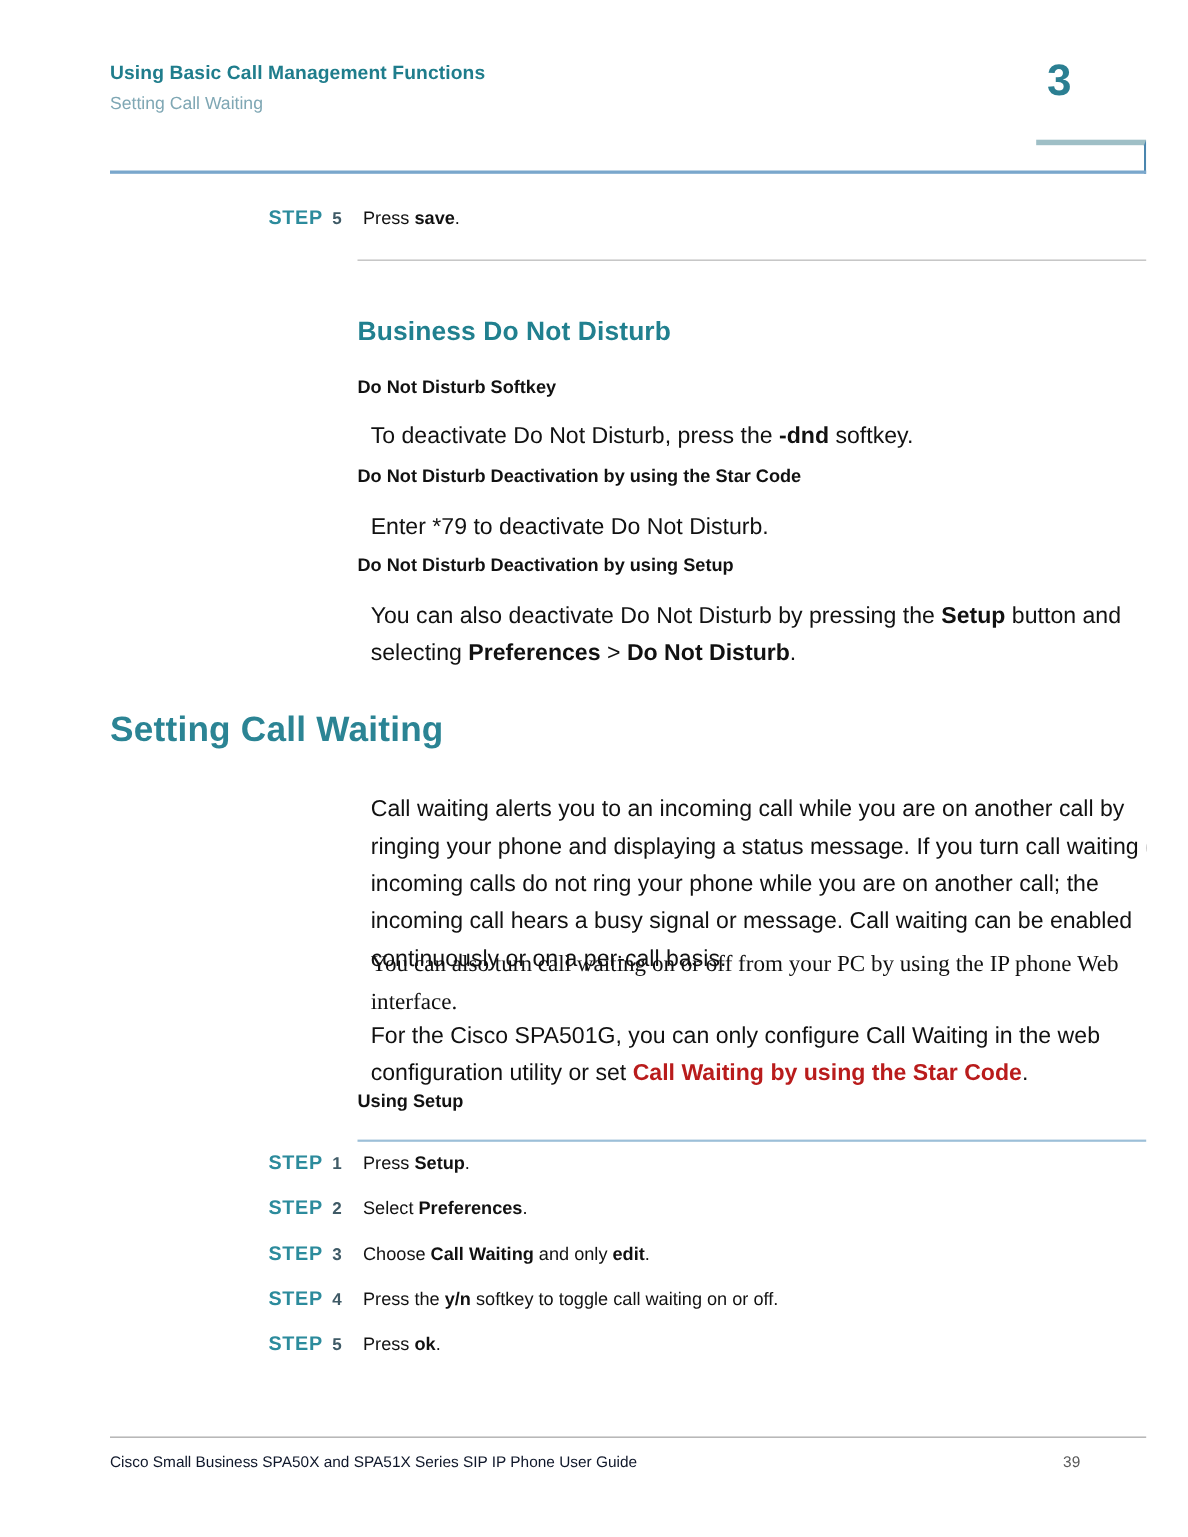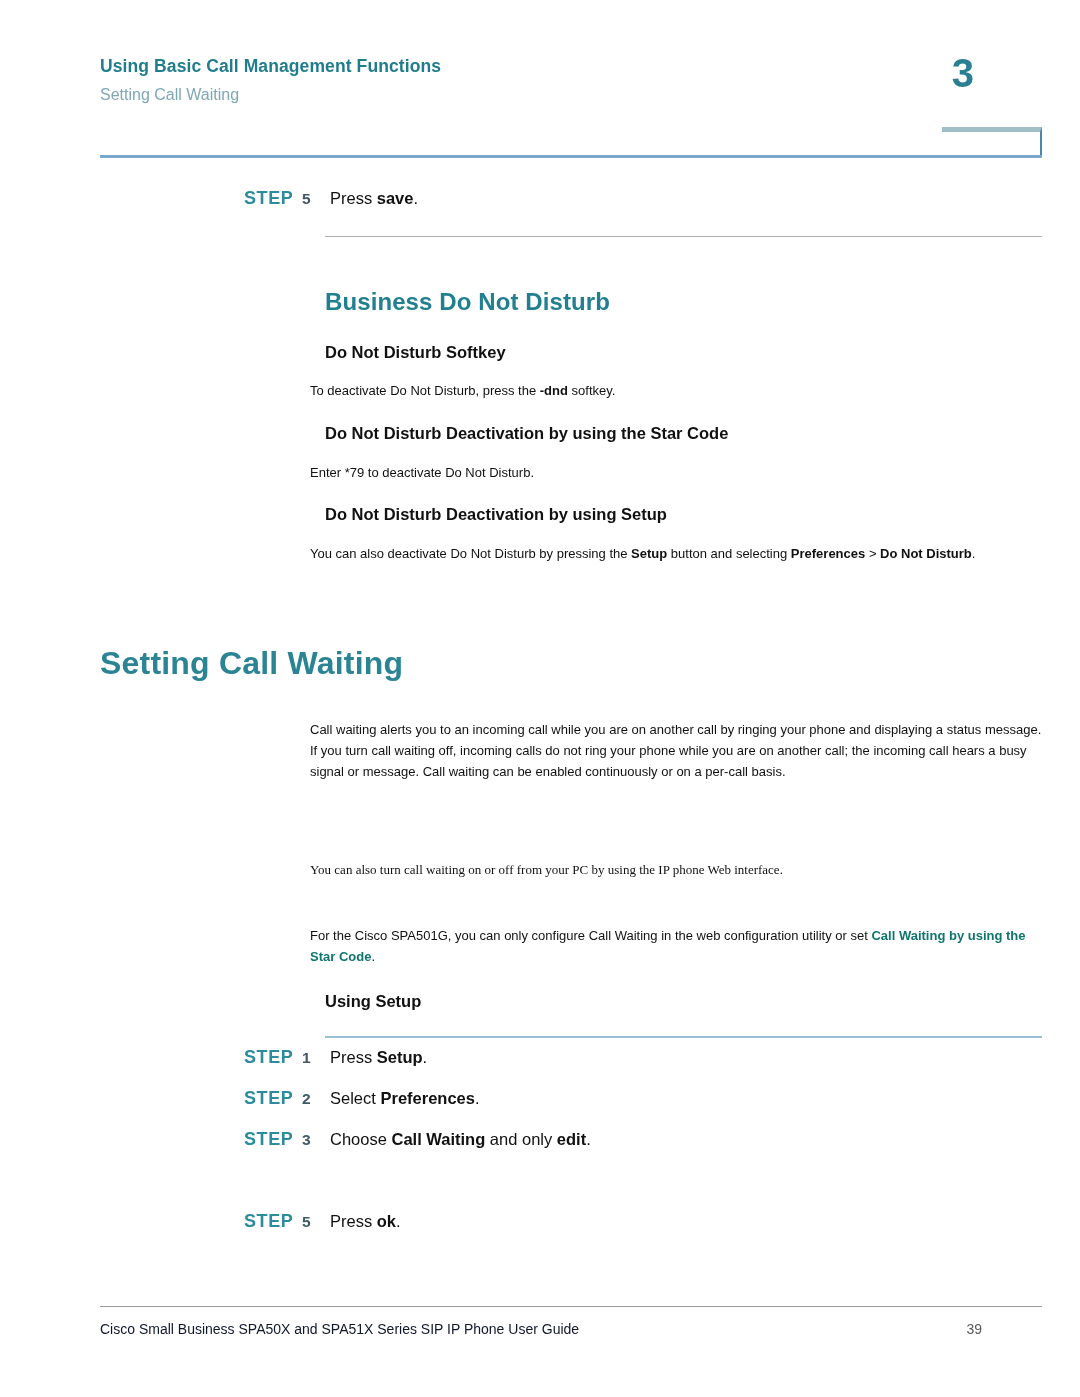--- a/index.html
+++ b/index.html
@@ -141,29 +141,29 @@
   .h3-bold {
     position: absolute;
     left: 287px;
     font-size: 16.5px;
     font-weight: bold;
     color: #111111;
     line-height: 1.25;
   }
   .body-p {
     position: absolute;
-    left: 272px;
+    left: 299px;
     width: 735px;
-    font-size: 13px;
+    font-size: 21px;
     line-height: 1.62;
     color: #111111;
   }
   .body-p b { font-weight: bold; }
   .xref {
-    color: #0f766e;
+    color: #b91c1c;
     font-weight: bold;
   }
 
   
   .footer-rule {
     position: absolute;
     left: 62px;
     top: 1306px;
     width: 958px;
     height: 1px;
@@ -236,20 +236,23 @@
   </div>
 
   <div class="step-row" style="top:1087px;">
     <span class="step-label">STEP</span><span class="step-num">2</span><span class="step-text"><span>Select </span><b>Preferences</b><span>.</span></span>
   </div>
 
   <div class="step-row" style="top:1128px;">
     <span class="step-label">STEP</span><span class="step-num">3</span><span class="step-text"><span>Choose </span><b>Call Waiting</b><span> and only </span><b>edit</b><span>.</span></span>
   </div>
 
+  <div class="step-row" style="top:1169px;">
+    <span class="step-label">STEP</span><span class="step-num">4</span><span class="step-text"><span>Press the </span><b>y/n</b><span> softkey to toggle call waiting on or off.</span></span>
+  </div>
 
   <div class="step-row" style="top:1210px;">
     <span class="step-label">STEP</span><span class="step-num">5</span><span class="step-text"><span>Press </span><b>ok</b><span>.</span></span>
   </div>
 
   <div class="footer-rule"></div>
   <div class="footer-text">Cisco Small Business SPA50X and SPA51X Series SIP IP Phone User Guide</div>
   <div class="footer-page">39</div>
 
 </div>

